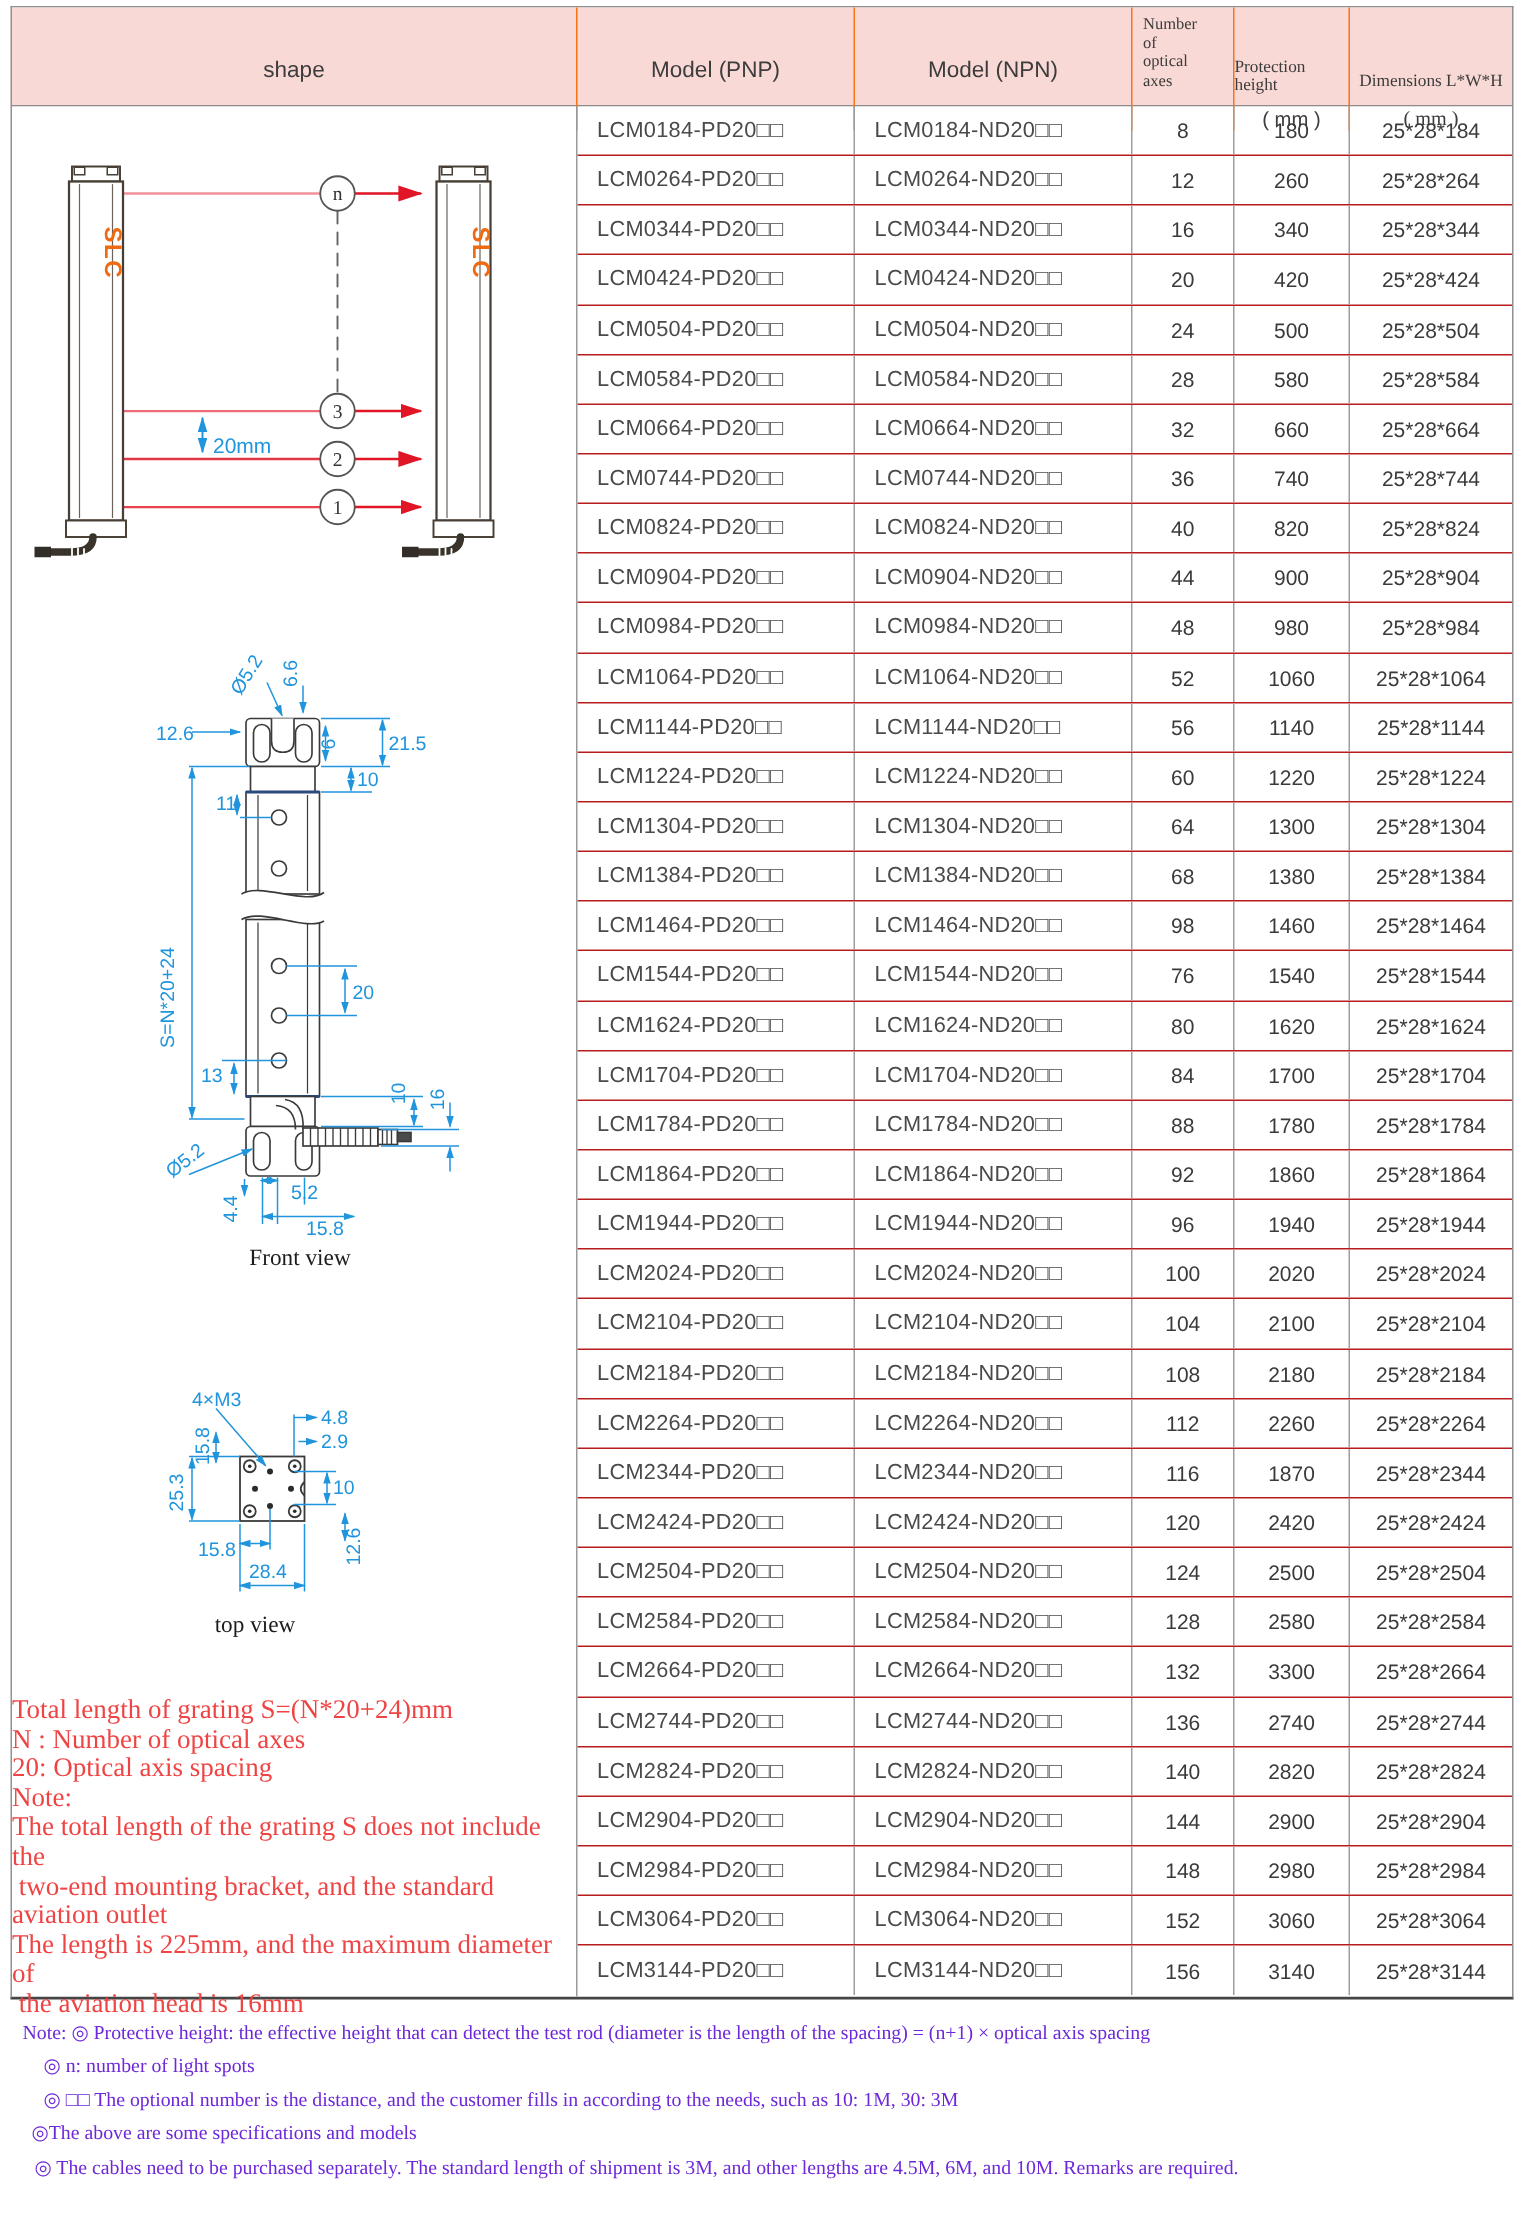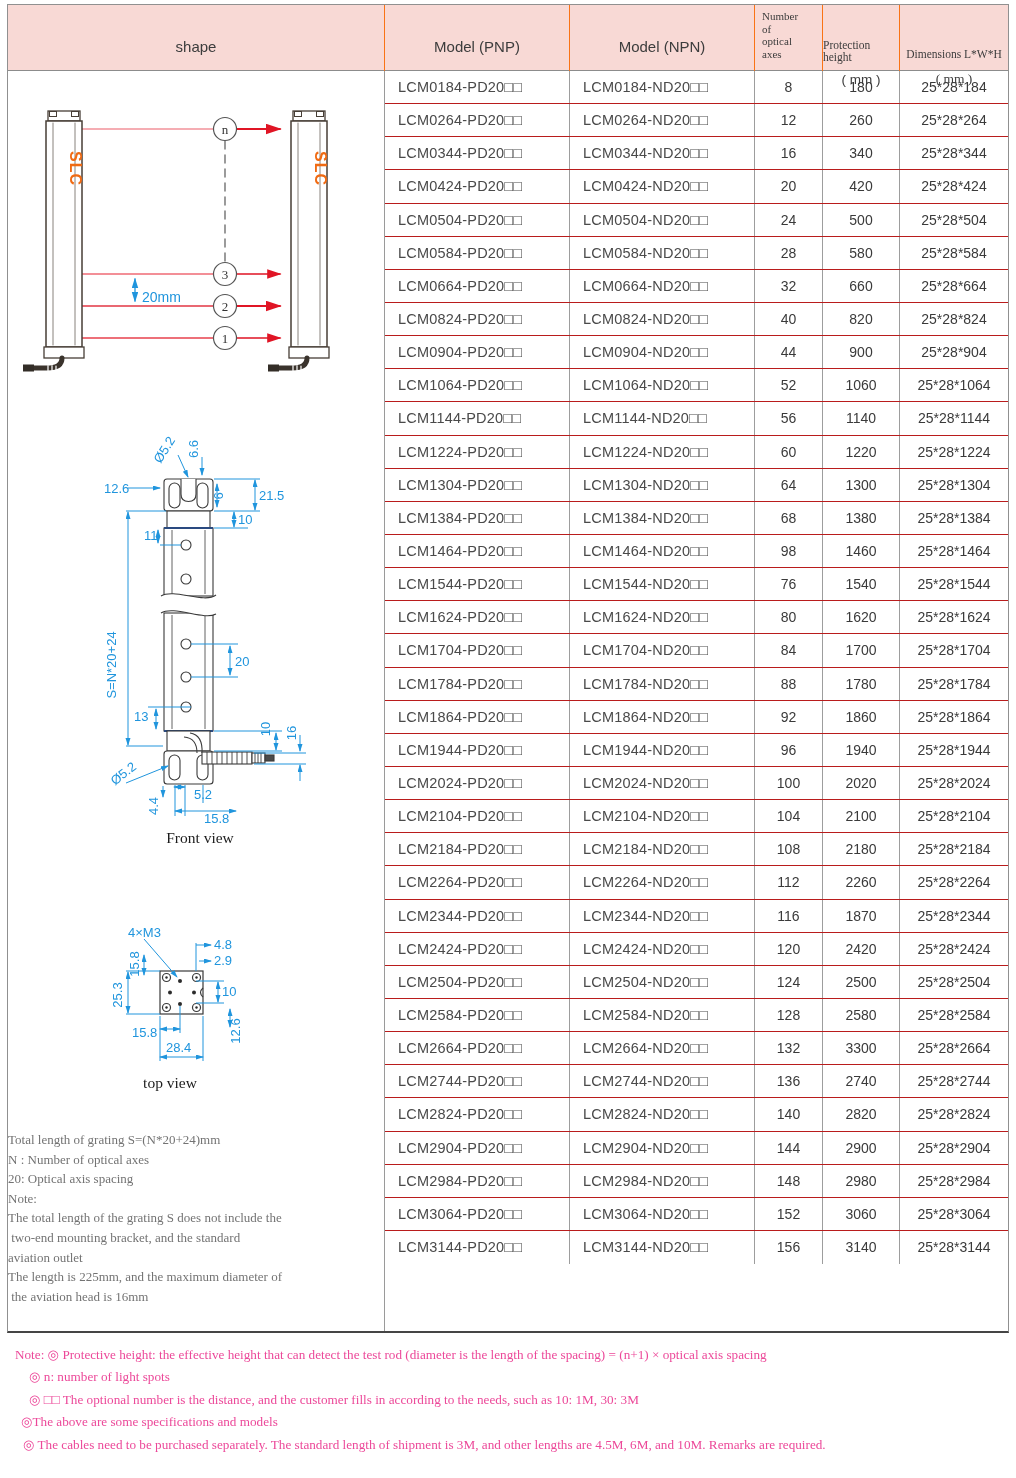--- a/index.html
+++ b/index.html
@@ -26,25 +26,25 @@
   .rows{width:623px;}
   .trow{display:grid;grid-template-columns:185px 185px 68px 77px 108px;
         height:33.15px;border-bottom:1px solid #b91c1c;box-sizing:border-box;}
   .trow:last-child{border-bottom:none;}
   .tcell{box-sizing:border-box;border-right:1px solid #9d9d9d;display:flex;
         align-items:center;justify-content:center;font-size:14px;color:#3a3a3a;}
   .tcell:last-child{border-right:none;}
   .cell-model{justify-content:flex-start;padding-left:13px;font-size:14.5px;color:#4a4a4a;letter-spacing:0.2px;}
   
   .grating-notes{position:absolute;left:0px;top:1059px;width:372px;
-        font-family:"Liberation Serif",serif;font-size:13px;line-height:19.6px;
-        color:#737373;white-space:pre-wrap;}
+        font-family:"Liberation Serif",serif;font-size:18px;line-height:19.6px;
+        color:#ef4444;white-space:pre-wrap;}
   
   .footer-notes{position:absolute;left:15px;top:1344px;width:990px;
-        font-family:"Liberation Serif",serif;font-size:13.2px;color:#ec4899;}
+        font-family:"Liberation Serif",serif;font-size:13.2px;color:#6d28d9;}
   .footer-notes p{margin:0;line-height:22.4px;}
   .fn-2,.fn-3{padding-left:14px;}
   .fn-4{padding-left:6px;}
   .fn-5{padding-left:8px;}
   .shape-svg{position:absolute;left:0;top:0;}
   svg text{font-family:"Liberation Sans",sans-serif;}
   .dim{fill:#2095dd;font-size:13px;}
   .dim-b{fill:#2095dd;font-size:14px;}
   .cap{font-family:"Liberation Serif",serif;font-size:15.5px;fill:#1c1c1c;}
   .circ-lab{font-family:"Liberation Serif",serif;font-size:13px;fill:#333;}
@@ -363,32 +363,46 @@
             <div class="tcell">25*28*584</div>
           </div>
           <div class="trow">
             <div class="tcell cell-model">LCM0664-PD20□□</div>
             <div class="tcell cell-model">LCM0664-ND20□□</div>
             <div class="tcell">32</div>
             <div class="tcell">660</div>
             <div class="tcell">25*28*664</div>
           </div>
           <div class="trow">
+            <div class="tcell cell-model">LCM0744-PD20□□</div>
+            <div class="tcell cell-model">LCM0744-ND20□□</div>
+            <div class="tcell">36</div>
+            <div class="tcell">740</div>
+            <div class="tcell">25*28*744</div>
+          </div>
+          <div class="trow">
             <div class="tcell cell-model">LCM0824-PD20□□</div>
             <div class="tcell cell-model">LCM0824-ND20□□</div>
             <div class="tcell">40</div>
             <div class="tcell">820</div>
             <div class="tcell">25*28*824</div>
           </div>
           <div class="trow">
             <div class="tcell cell-model">LCM0904-PD20□□</div>
             <div class="tcell cell-model">LCM0904-ND20□□</div>
             <div class="tcell">44</div>
             <div class="tcell">900</div>
             <div class="tcell">25*28*904</div>
+          </div>
+          <div class="trow">
+            <div class="tcell cell-model">LCM0984-PD20□□</div>
+            <div class="tcell cell-model">LCM0984-ND20□□</div>
+            <div class="tcell">48</div>
+            <div class="tcell">980</div>
+            <div class="tcell">25*28*984</div>
           </div>
           <div class="trow">
             <div class="tcell cell-model">LCM1064-PD20□□</div>
             <div class="tcell cell-model">LCM1064-ND20□□</div>
             <div class="tcell">52</div>
             <div class="tcell">1060</div>
             <div class="tcell">25*28*1064</div>
           </div>
           <div class="trow">
             <div class="tcell cell-model">LCM1144-PD20□□</div>

